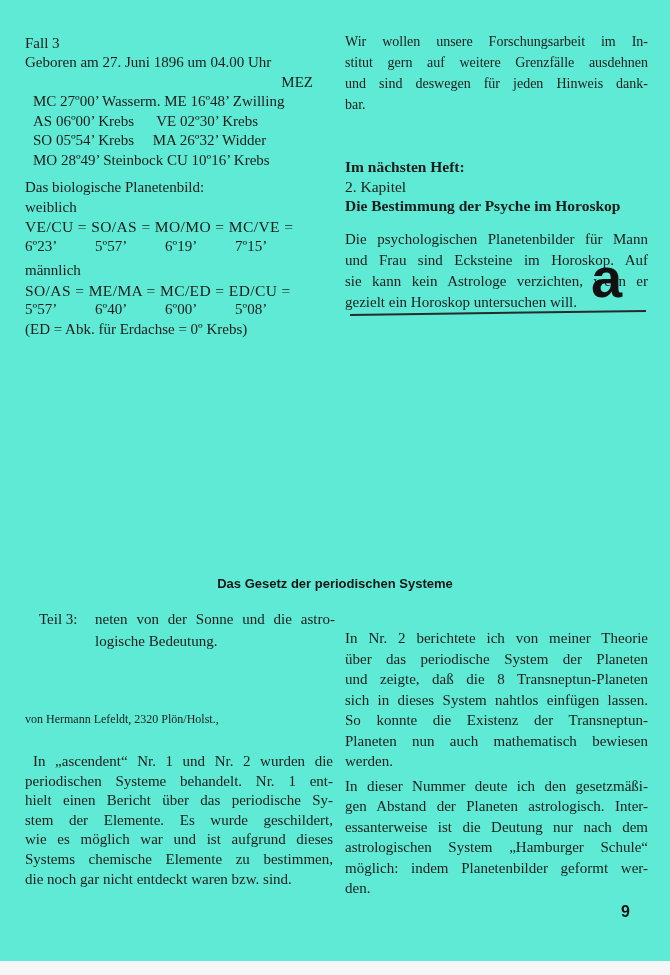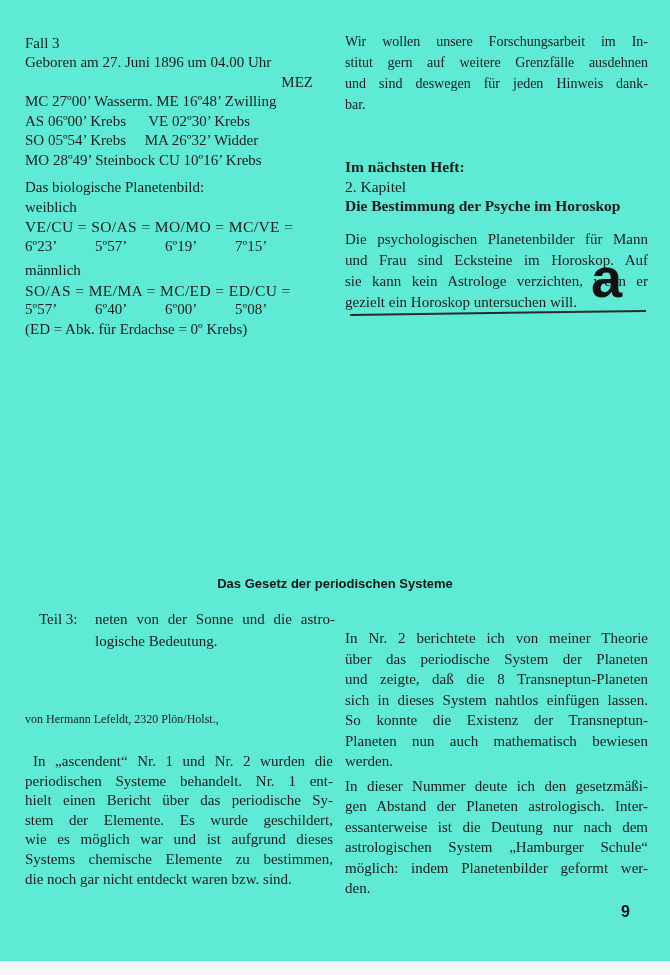--- a/index.html
+++ b/index.html
@@ -6,21 +6,21 @@
   .page{
     position:relative;width:670px;height:975px;margin:0 auto;
     background:#5eead4;color:#1c1c1c;overflow:hidden;
     font-family:"Liberation Serif","DejaVu Serif",serif;
   }
   .abs{position:absolute;}
   
   .case-block{left:25px;top:33px;width:308px;font-size:15px;line-height:19.5px;}
   .case-title{line-height:20px;}
   .tz{text-align:right;padding-right:20px;}
-  .pre-lines .line{white-space:pre;text-align:left;line-height:19.5px;}
+  .pre-lines .line{white-space:pre;text-align:left;line-height:19.5px;margin-left:8px;}
   .bio-title{margin-top:8px;}
   .formula{font-size:15.5px;letter-spacing:0.4px;}
   .val-row .val{display:inline-block;width:70px;}
   .val-row .val:last-child{width:auto;}
   .male-label{margin-top:5px;}
   
   .jpara .line{text-align:justify;text-align-last:justify;}
   .jpara .line.last{text-align-last:left;}
   .indent-first .line:first-child{padding-left:8px;}
   

